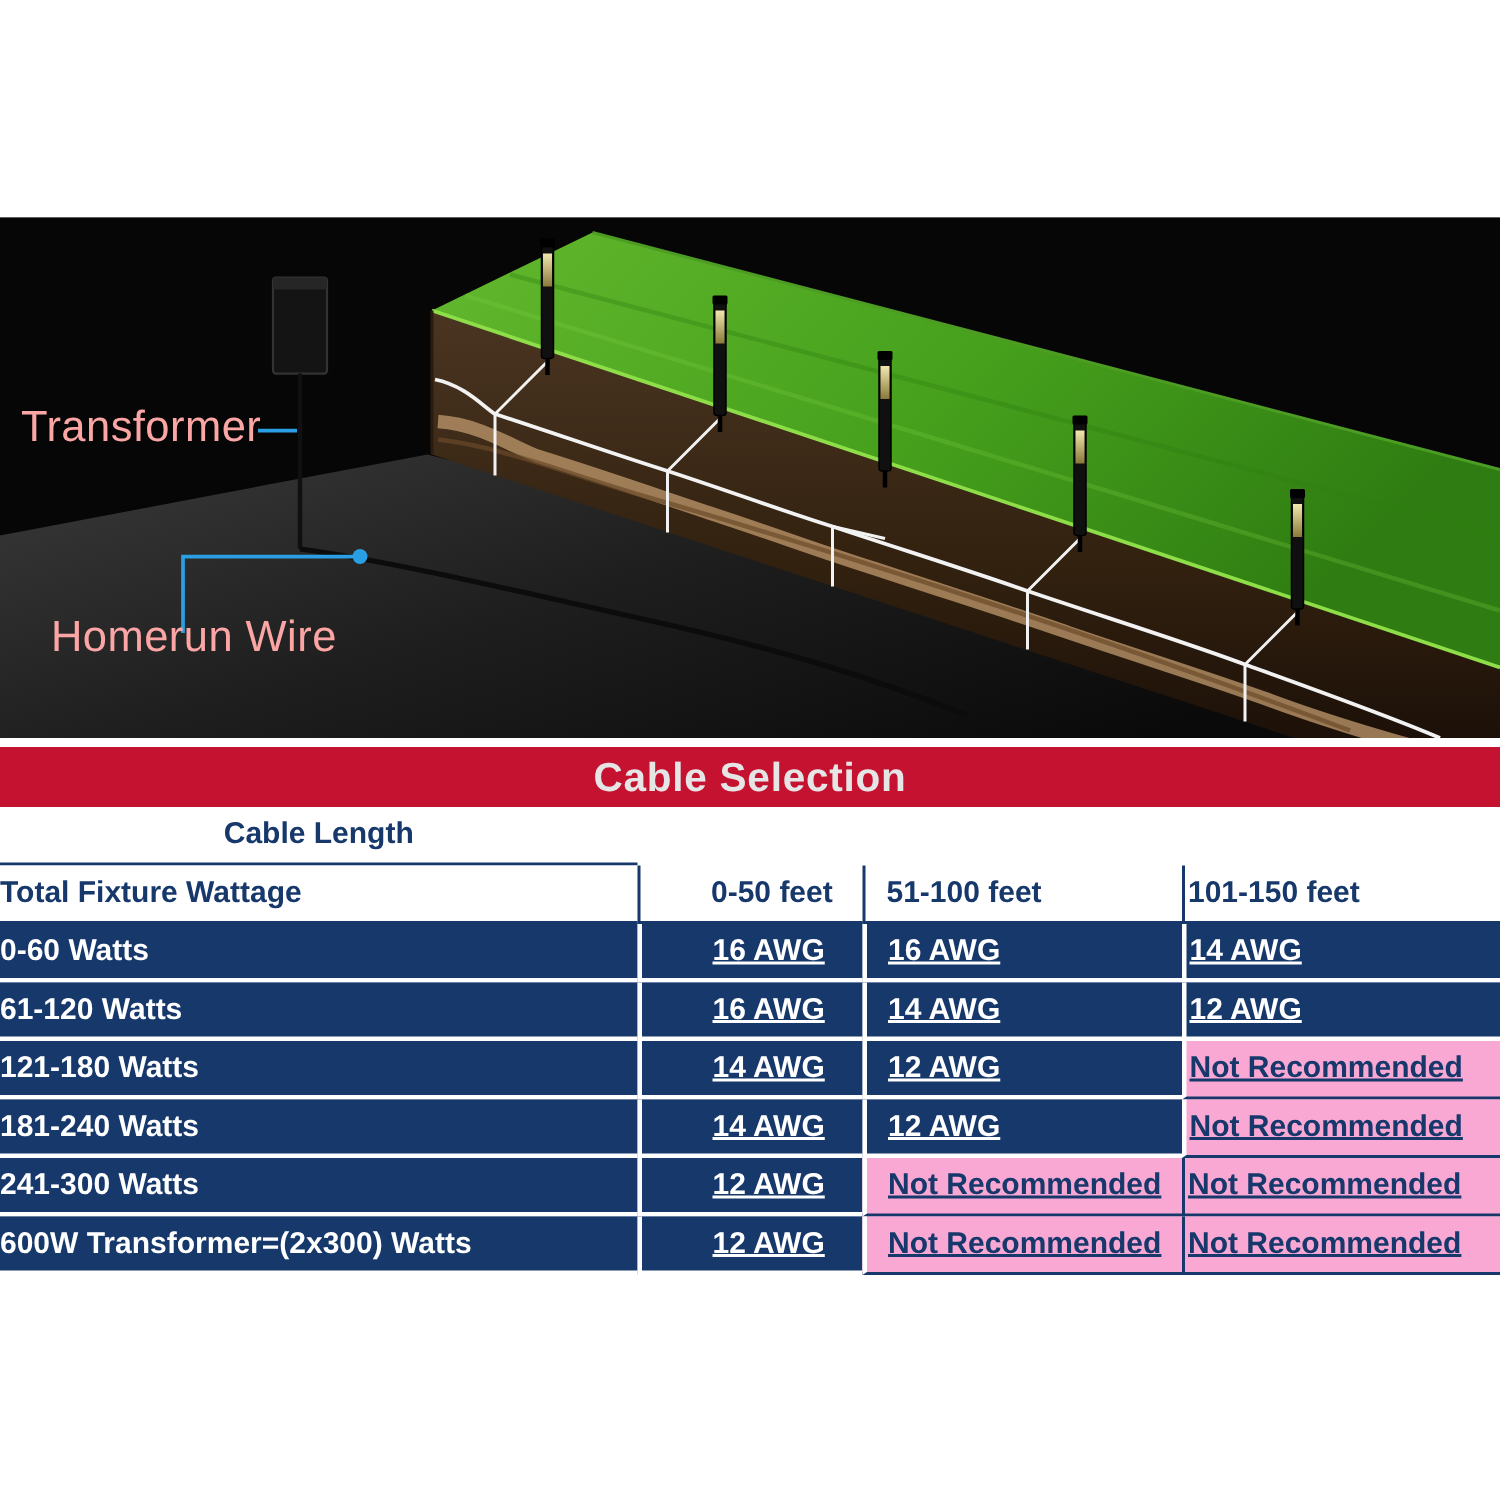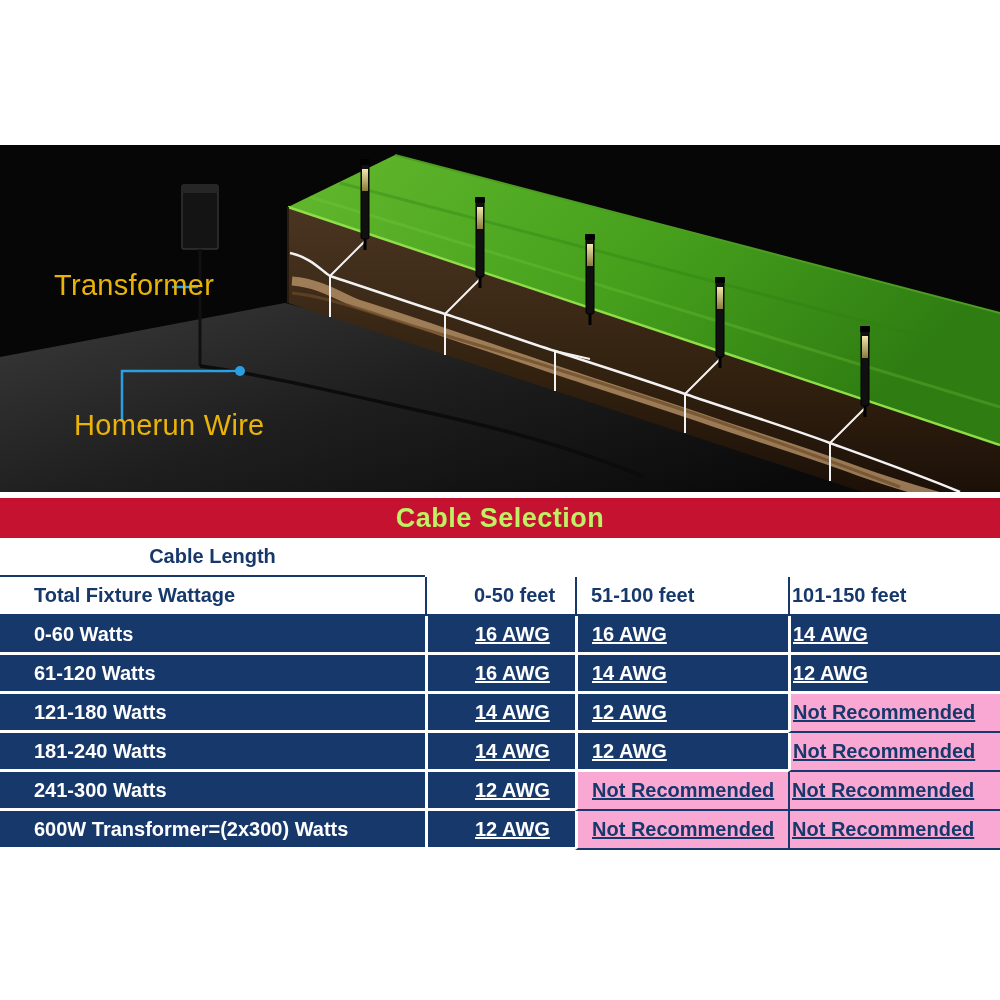--- a/index.html
+++ b/index.html
@@ -2,40 +2,40 @@
 <html><head>
 <meta charset="utf-8">
 <style>
   html,body{margin:0;padding:0;background:#fff;}
   .page{position:relative;width:1000px;height:1000px;background:#fff;overflow:hidden;
         font-family:"Liberation Sans",sans-serif;}
 
   
   .illustration{position:absolute;left:0;top:145px;width:1000px;height:347px;background:#050505;}
   .illustration svg{position:absolute;left:0;top:0;}
-  .diagram-label{position:absolute;color:#eab308;font-size:29px;font-weight:500;letter-spacing:.3px;white-space:nowrap;margin-left:40px;}
+  .diagram-label{position:absolute;color:#fca5a5;font-size:29px;font-weight:500;letter-spacing:.3px;white-space:nowrap;}
   .label-transformer{left:14px;top:124px;}
   .label-homerun{left:34px;top:264px;}
 
   
   .cs-table{position:absolute;left:0;top:498px;width:1000px;}
-  .t-title{height:40px;background:#C51230;color:#bef264;display:flex;align-items:center;justify-content:center;
+  .t-title{height:40px;background:#C51230;color:#e5e5e5;display:flex;align-items:center;justify-content:center;
            font-size:27px;font-weight:700;letter-spacing:.5px;}
   .row{display:grid;height:39px;}
   .row.r2{grid-template-columns:425px 575px;}
   .row.r4{grid-template-columns:425px 150px 213px 212px;}
   .cell{display:flex;align-items:center;font-size:20px;font-weight:700;box-sizing:border-box;overflow:hidden;white-space:nowrap;}
   .light-row .cell{background:#fff;color:#17386B;border-bottom:2px solid #17386B;}
   .light-row .cell + .cell{border-left:2px solid #17386B;}
   .dark-row .cell{background:#17386B;color:#fff;border-bottom:3px solid #fff;}
   .dark-row .cell + .cell{border-left:3px solid #fff;text-decoration:underline;}
   .dark-row .cell.lt{background:#f9a8d4;color:#17386B;border-bottom:2px solid #17386B;}
   .dark-row .cell.lt + .cell.lt{border-left:2px solid #17386B;}
   .center{justify-content:center;}
-  .p1{padding-left:34px;} .p2{padding-left:47px;} .p3{padding-left:14px;} .p4{padding-left:2px;}
+  .p1{} .p2{padding-left:47px;} .p3{padding-left:14px;} .p4{padding-left:2px;}
 </style>
 </head>
 <body>
 
 <div class="page">
 
   <div class="illustration">
     <svg width="1000" height="347" viewBox="0 0 1000 347">
       <defs>
         <linearGradient id="grassGrad" x1="0" y1="0" x2="1" y2="0.4">

